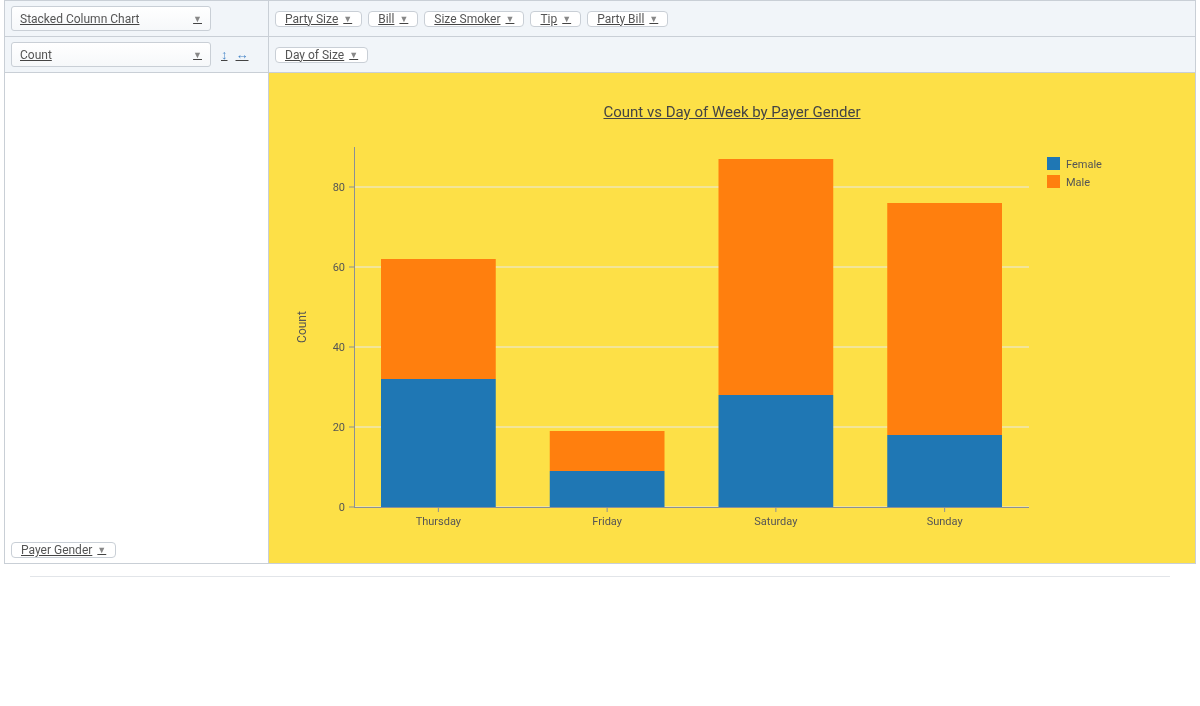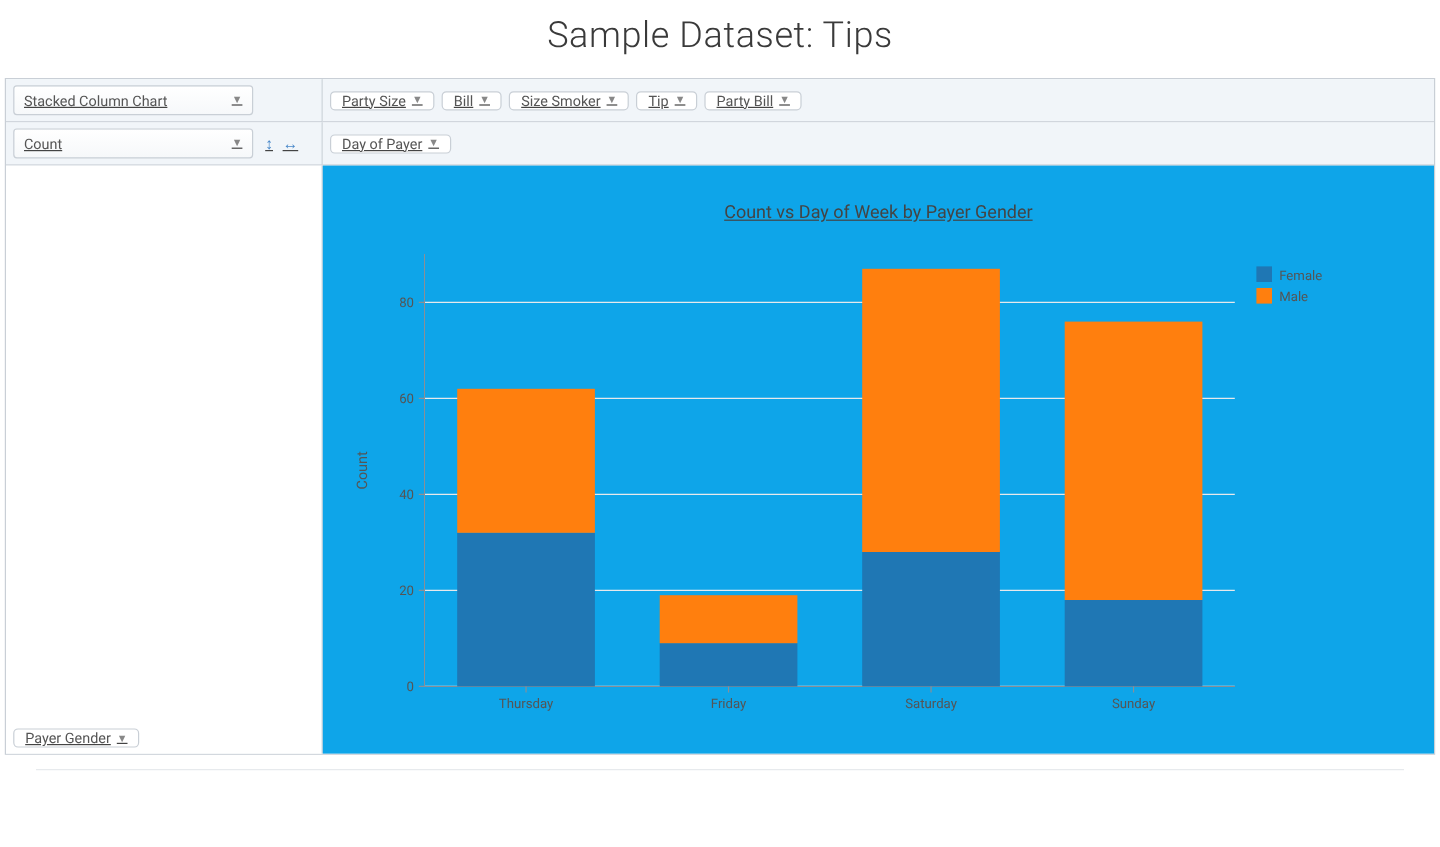--- a/index.html
+++ b/index.html
@@ -37,21 +37,21 @@
     border-bottom: 1px solid #c9cfd6;
     padding: 5px 6px;
     background: #f1f5f9;
     display: flex;
     align-items: center;
     gap: 6px;
     flex-wrap: wrap;
   }
   .cell:nth-child(2n) { border-right: none; }
   .cell.body {
-    background: #0ea5e9;
+    background: #fde047;
     padding: 0;
     align-items: flex-end;
     border-bottom: none;
   }
   .cell.left-body {
     background: #fff;
     align-items: flex-end;
     border-bottom: none;
   }
   .select {
@@ -117,21 +117,20 @@
   .axis-label { font-size: 12px; fill: #555; }
   .legend text { font-size: 11px; fill: #555; }
   .axis-line { stroke: #8a8f96; stroke-width: 1; shape-rendering: crispEdges; }
   .tick { stroke: #8a8f96; stroke-width: 1; }
   .hr-bottom { border: none; border-top: 1px solid #e2e5e9; margin: 12px 30px 0; }
 </style>
 </head>
 <body>
 
 <div class="page">
-  <div class="title">Sample Dataset: Tips</div>
 
   <div class="pivot-wrap">
     <div class="pivot">
 
       <div class="cell">
         <div class="select">
           <span>Stacked Column Chart</span>
           <span class="caret">▼</span>
         </div>
       </div>
@@ -163,21 +162,21 @@
           <span>Count</span>
           <span class="caret">▼</span>
         </div>
         <div class="sort-icons">
           <span>↕</span>
           <span>↔</span>
         </div>
       </div>
       <div class="cell">
         <div class="pill">
-          <span>Day of Payer</span>
+          <span>Day of Size</span>
           <span class="caret">▼</span>
         </div>
       </div>
 
       <div class="cell left-body">
         <div class="pill">
           <span>Payer Gender</span>
           <span class="caret">▼</span>
         </div>
       </div>

